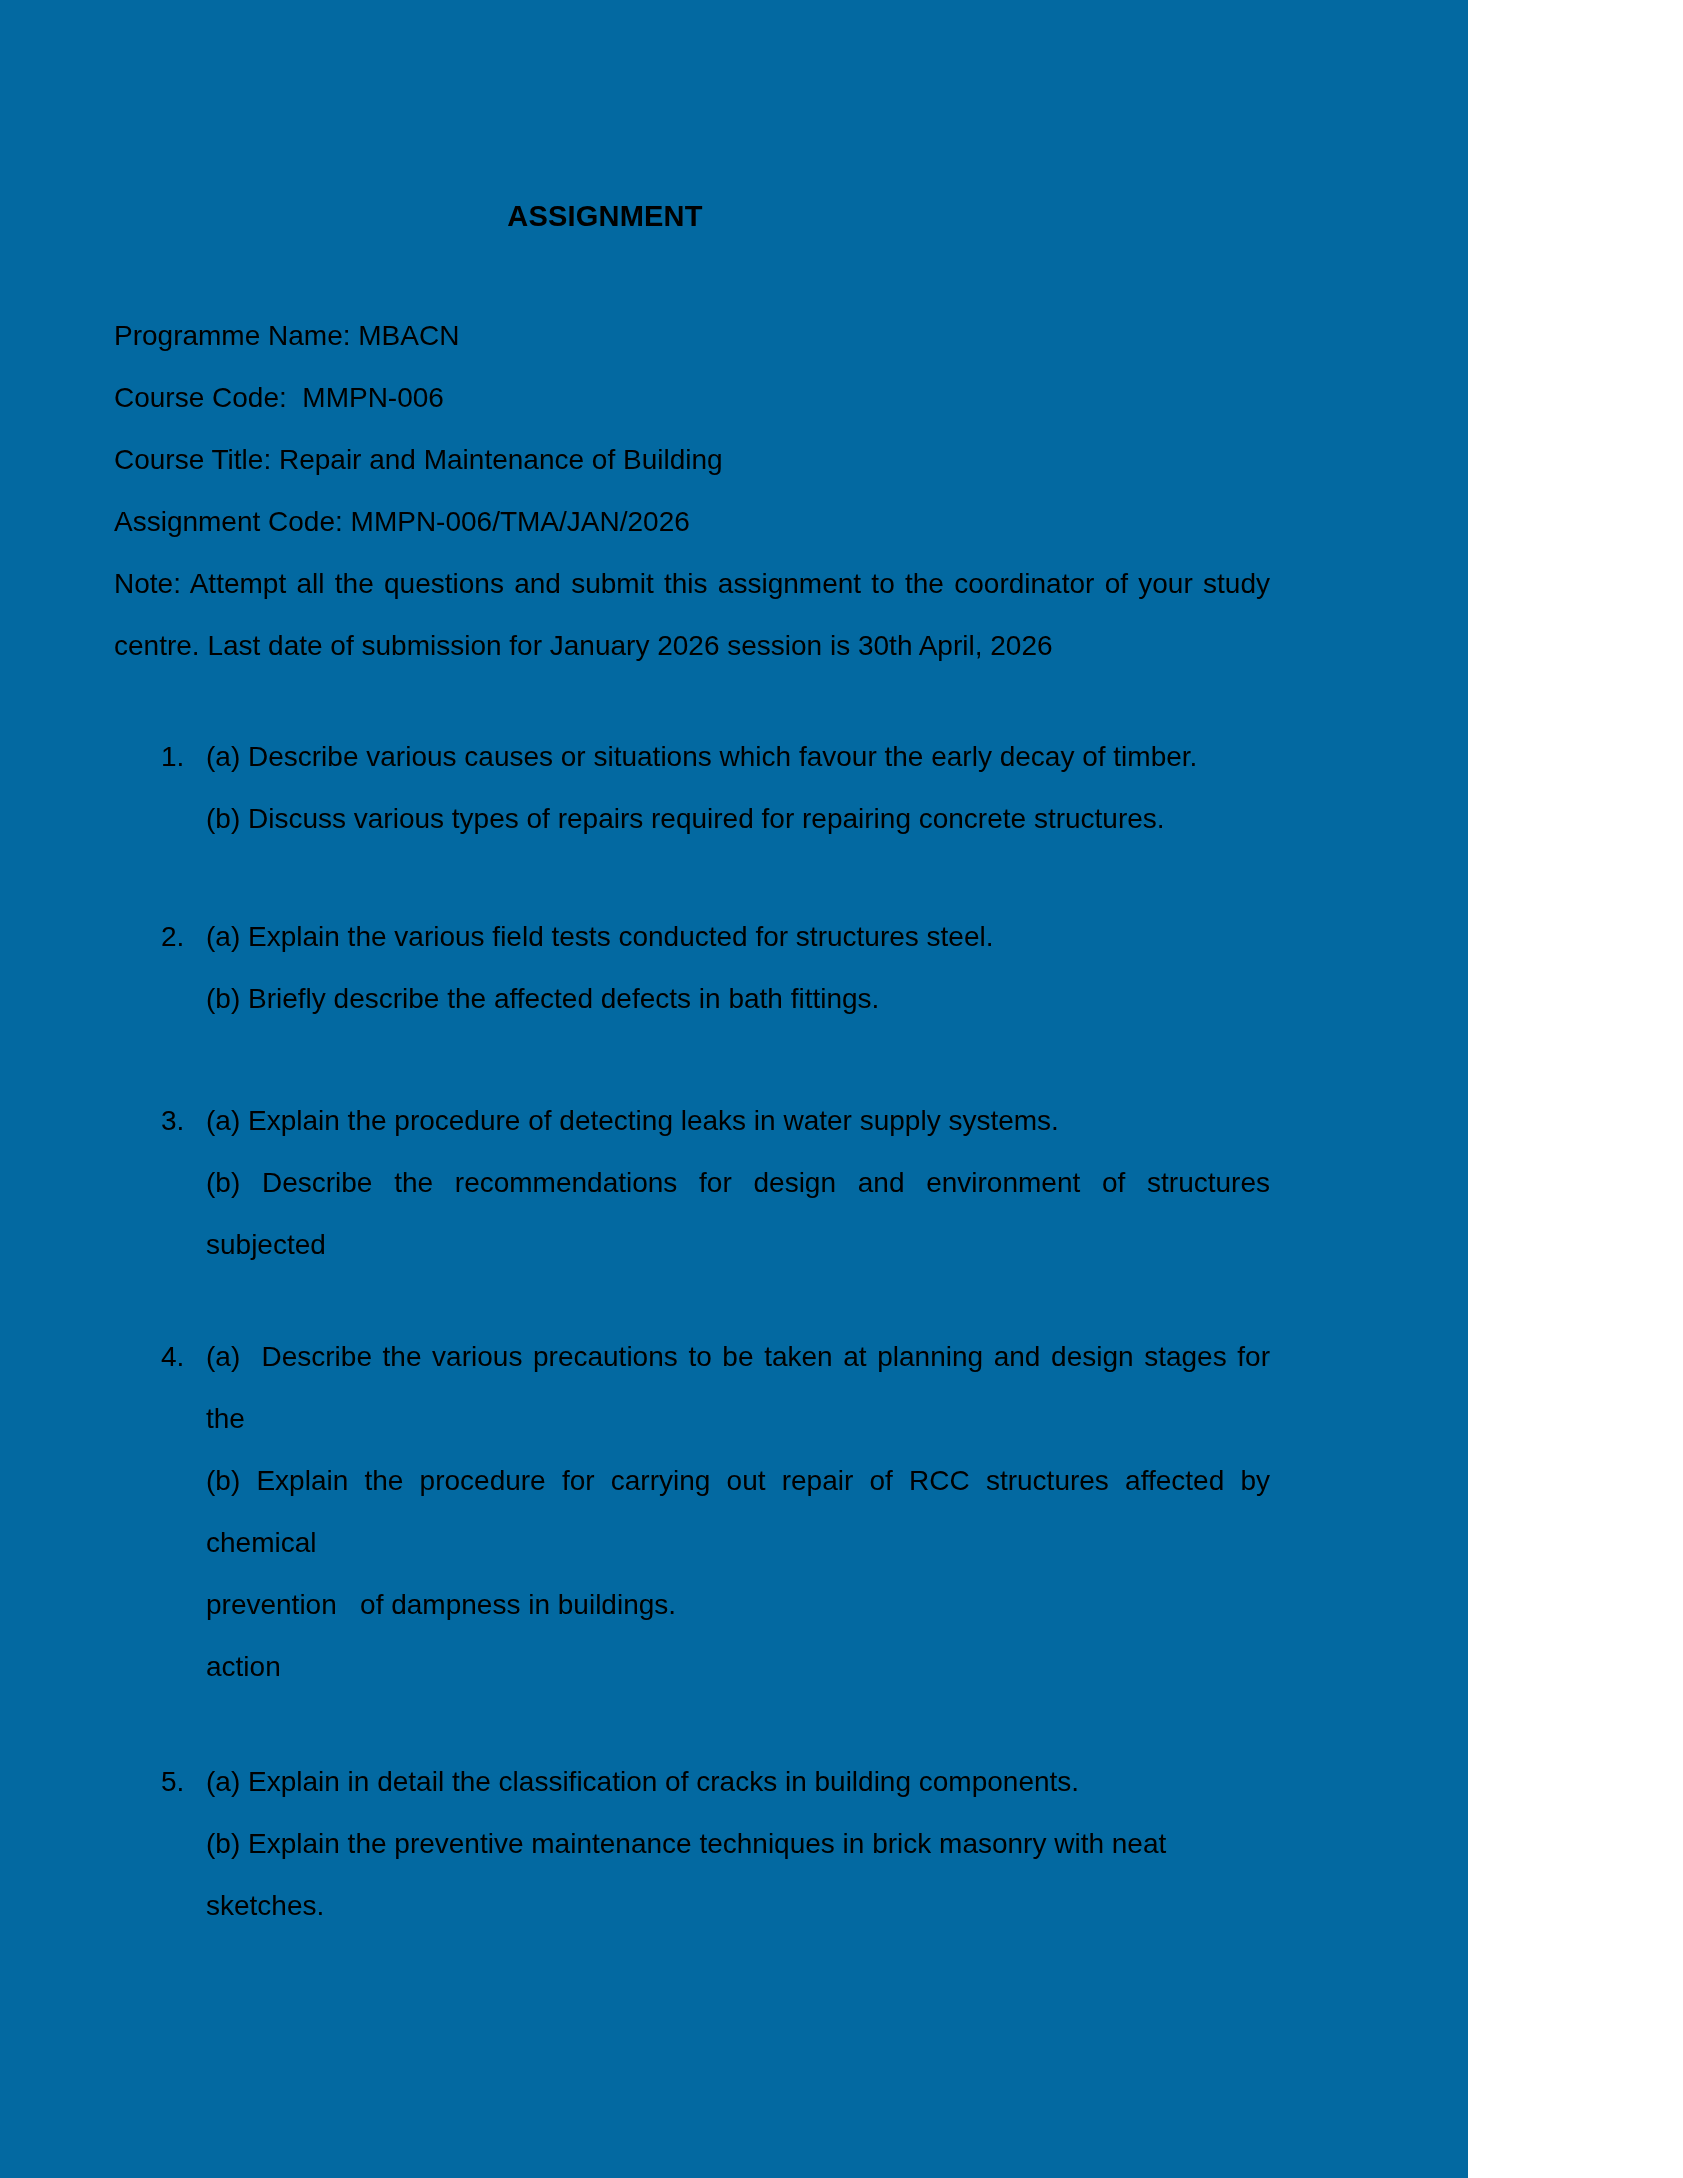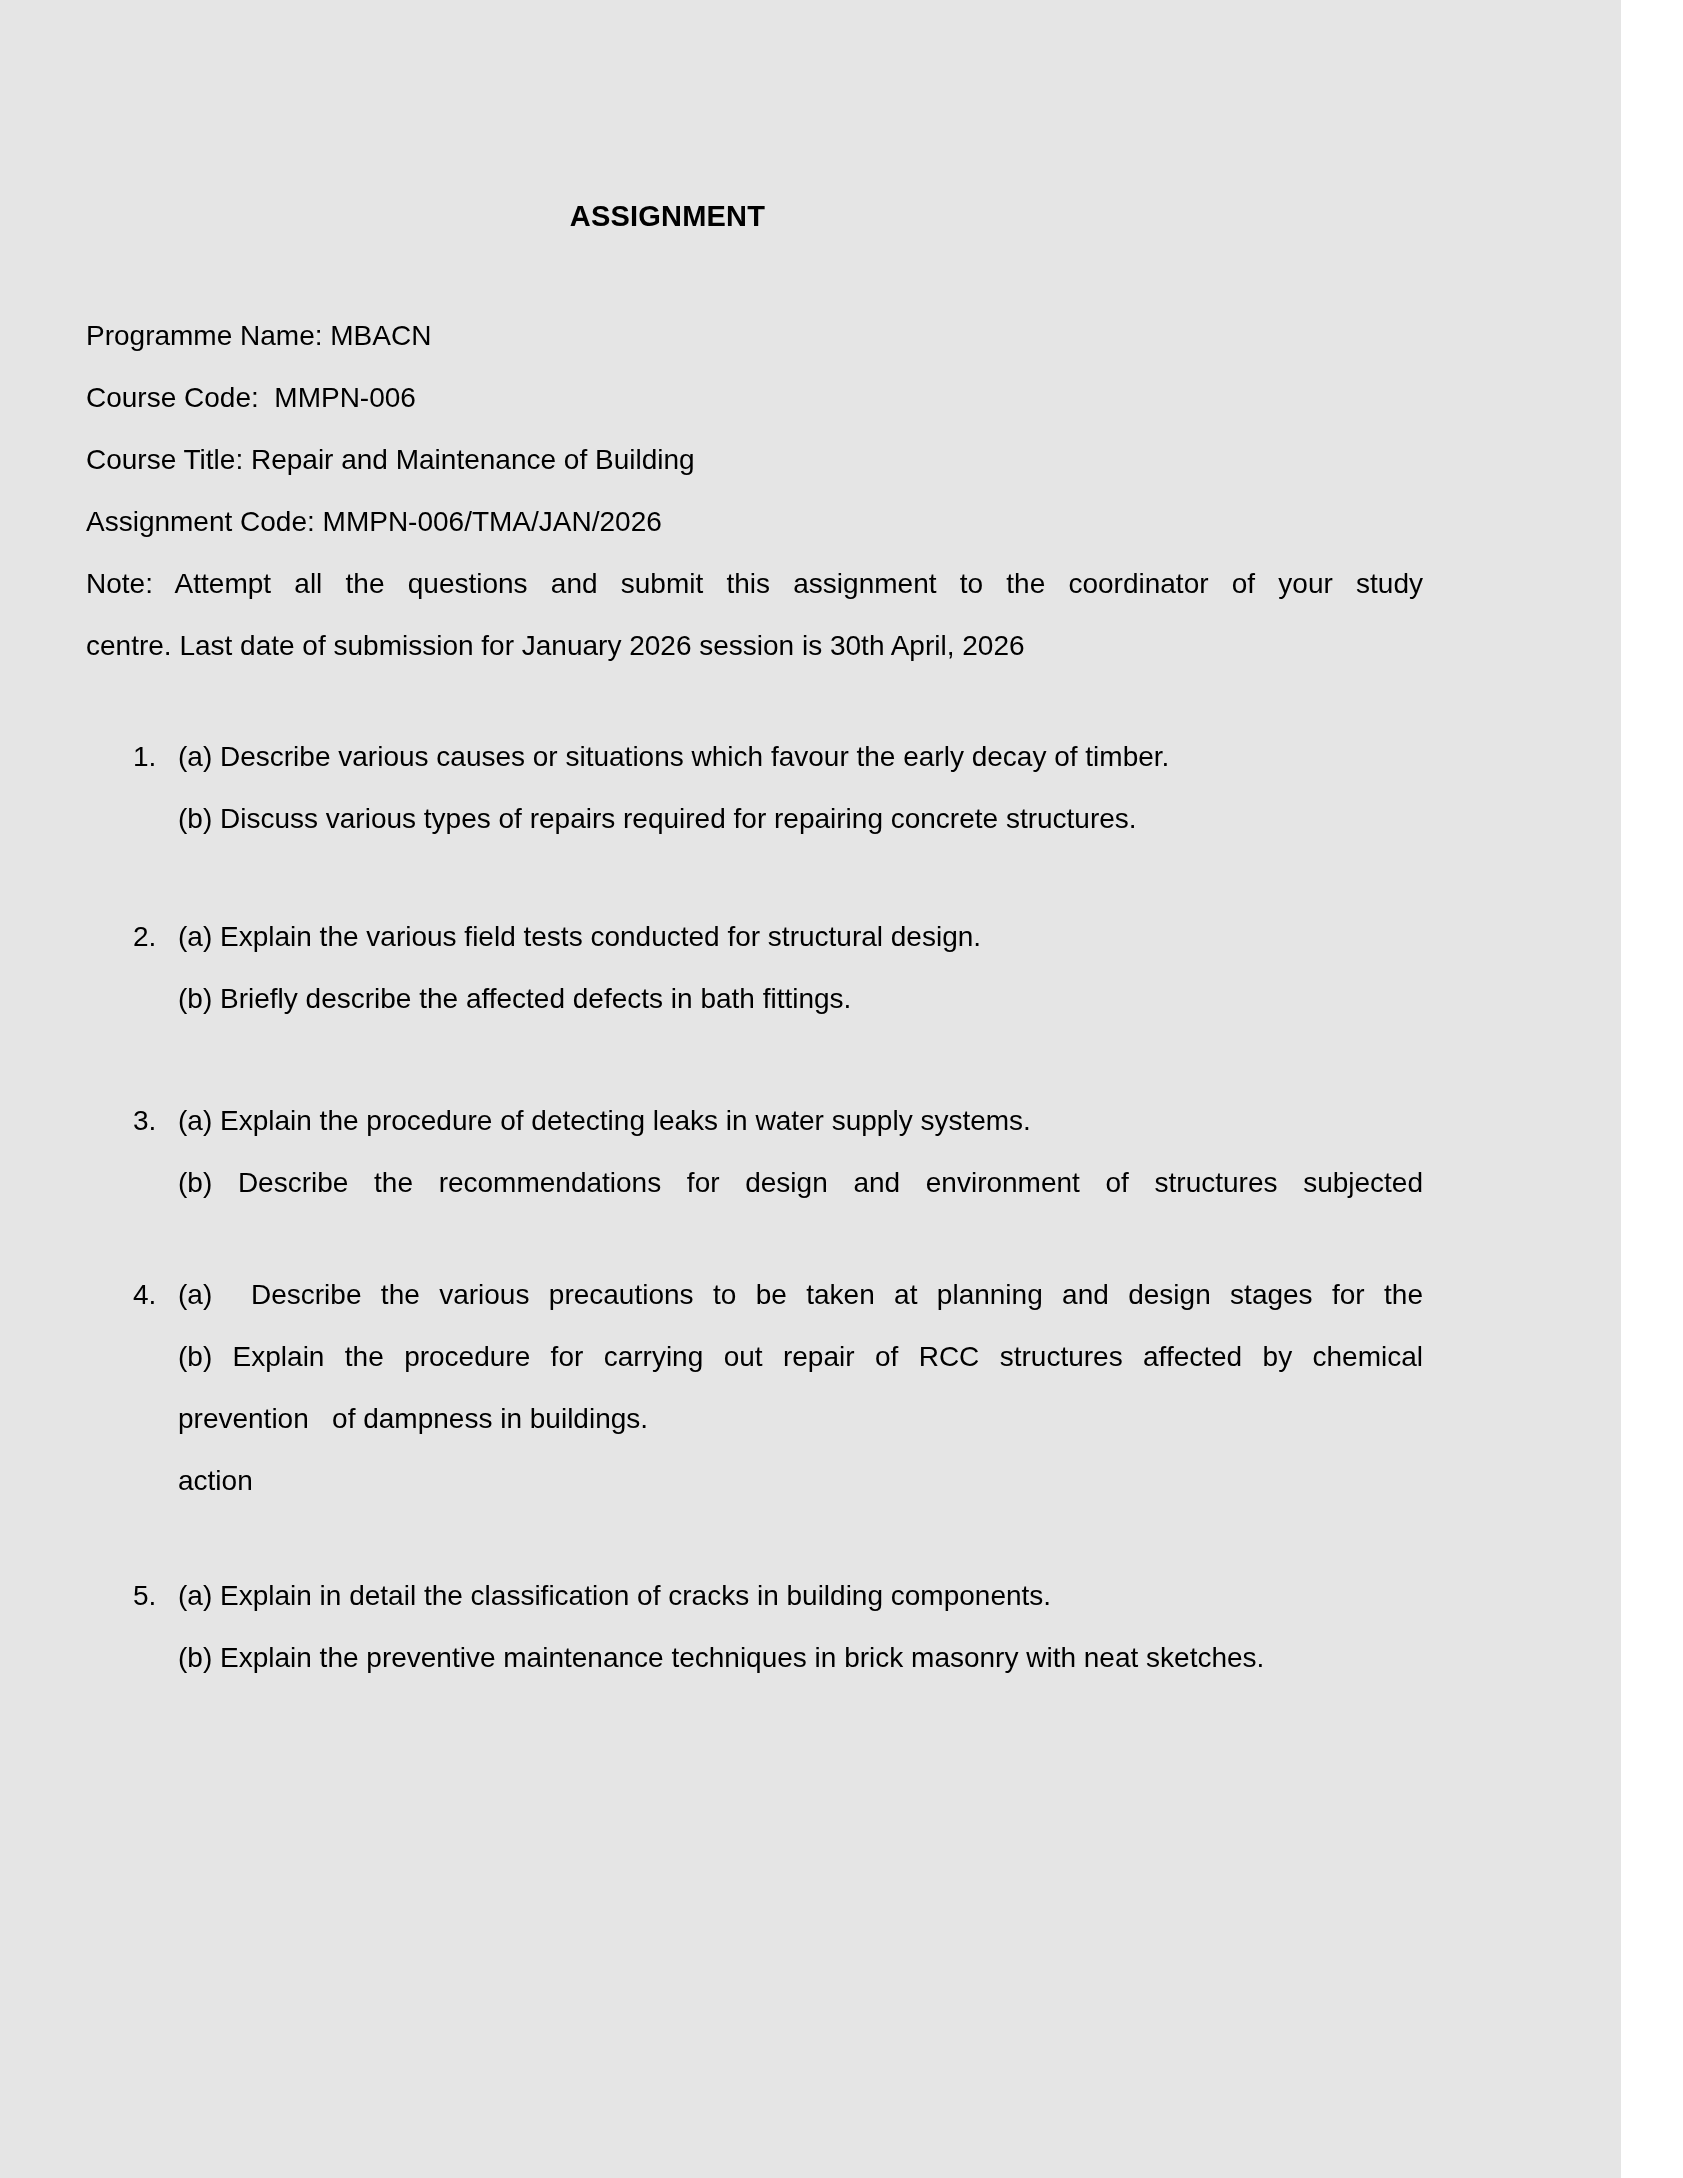--- a/index.html
+++ b/index.html
@@ -9,25 +9,25 @@
   }
   body {
     width: 1683px;
     height: 2178px;
     font-family: "Liberation Sans", sans-serif;
     font-size: 28px;
     color: #000000;
   }
   .page {
     box-sizing: border-box;
-    width: 1621px;
+    width: 1468px;
     height: 2178px;
-    padding: 185px 198px 0 86px;
+    padding: 185px 198px 0 114px;
     overflow: hidden;
-    background: #e5e5e5;
+    background: #0369a1;
   }
   .line {
     line-height: 62px;
   }
   .doc-title {
     font-weight: 700;
     font-size: 29px;
     text-align: center;
     margin-right: 174px;
     letter-spacing: 0.2px;
@@ -77,21 +77,21 @@
   <div class="questions">
 
     <div class="q">
       <span class="qnum">1.</span>
       <div class="line">(a) Describe various causes or situations which favour the early decay of timber.</div>
       <div class="line">(b) Discuss various types of repairs required for repairing concrete structures.</div>
     </div>
 
     <div class="q gap57">
       <span class="qnum">2.</span>
-      <div class="line">(a) Explain the various field tests conducted for structural design.</div>
+      <div class="line">(a) Explain the various field tests conducted for structures steel.</div>
       <div class="line">(b) Briefly describe the affected defects in bath fittings.</div>
     </div>
 
     <div class="q gap61">
       <span class="qnum">3.</span>
       <div class="line">(a) Explain the procedure of detecting leaks in water supply systems.</div>
       <div class="line j">(b) Describe the recommendations for design and environment of structures subjected</div>
     </div>
 
     <div class="q gap51">

